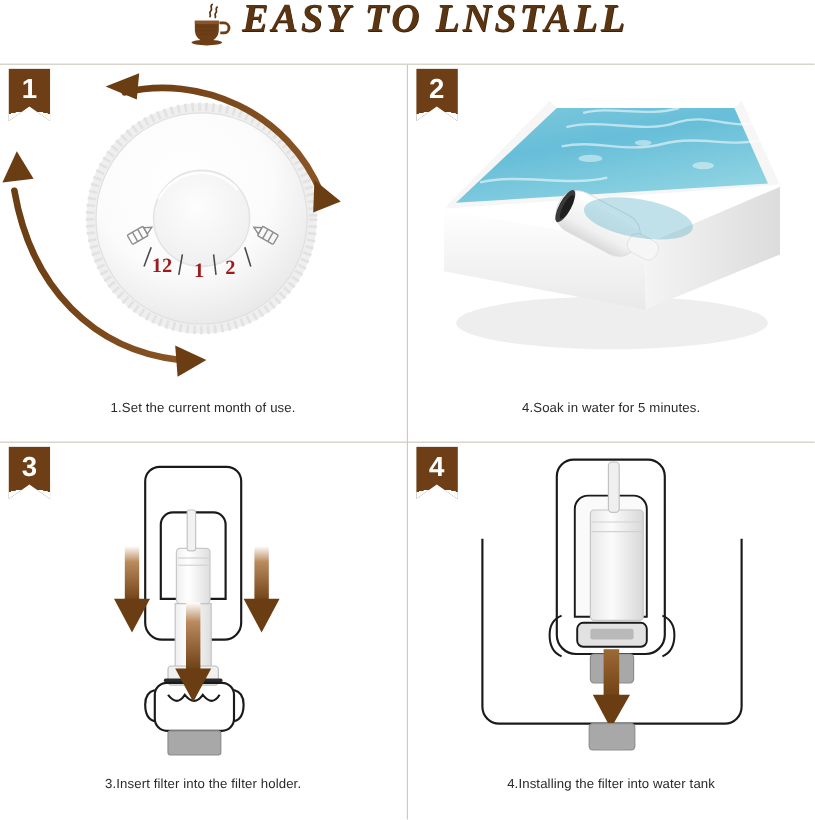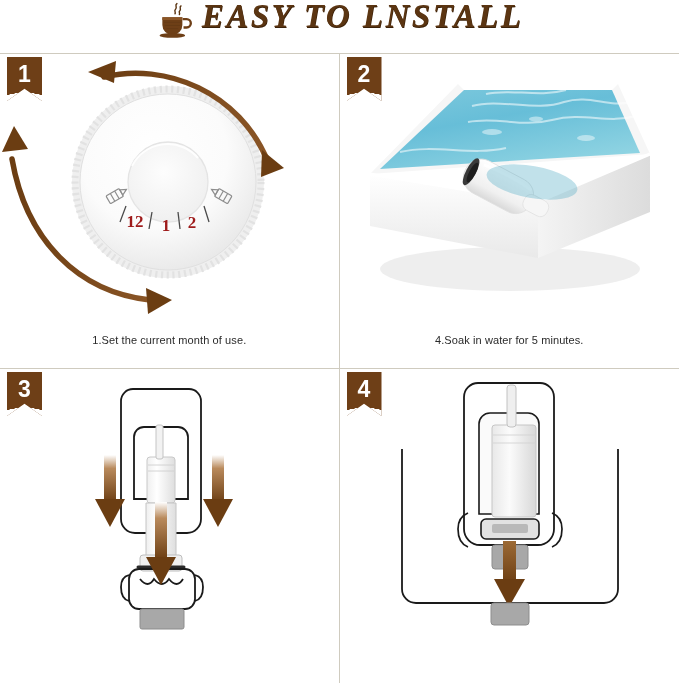--- a/index.html
+++ b/index.html
@@ -336,20 +336,21 @@
           <rect x="212" y="78" width="12" height="48" fill="url(#arrDown)"></rect>
           <path d="M203 122 h30 l-15 28 z" fill="#6b3d12"></path>
         </g>
         <g>
           <rect x="155" y="125" width="12" height="58" fill="url(#arrDown)"></rect>
           <path d="M146 180 h30 l-15 28 z" fill="#6b3d12"></path>
         </g>
       </svg>
     </div>
 
+    <div class="caption">3.Insert filter into the filter holder.</div>
   </div>
 
   <div class="panel col2 row2">
     <div class="badge">4</div>
 
     <div class="art">
       <svg viewBox="0 0 340 255" width="340" height="255">
         <defs>
           <linearGradient id="arrDown2" x1="0" y1="0" x2="0" y2="1">
             <stop offset="0%" stop-color="#a9norm"></stop>
@@ -387,15 +388,16 @@
 
         <g>
           <rect x="163" y="164" width="13" height="44" fill="url(#arrDown2)"></rect>
           <path d="M154 202 h31 l-16 28 z" fill="#6b3d12"></path>
         </g>
 
         <rect x="151" y="226" width="38" height="22" rx="3" fill="#a8a8a8" stroke="#8d8d8d" stroke-width="1"></rect>
       </svg>
     </div>
 
+    <div class="caption">4.Installing the filter into water tank</div>
   </div>
 
 </div>
 
 </body></html>

